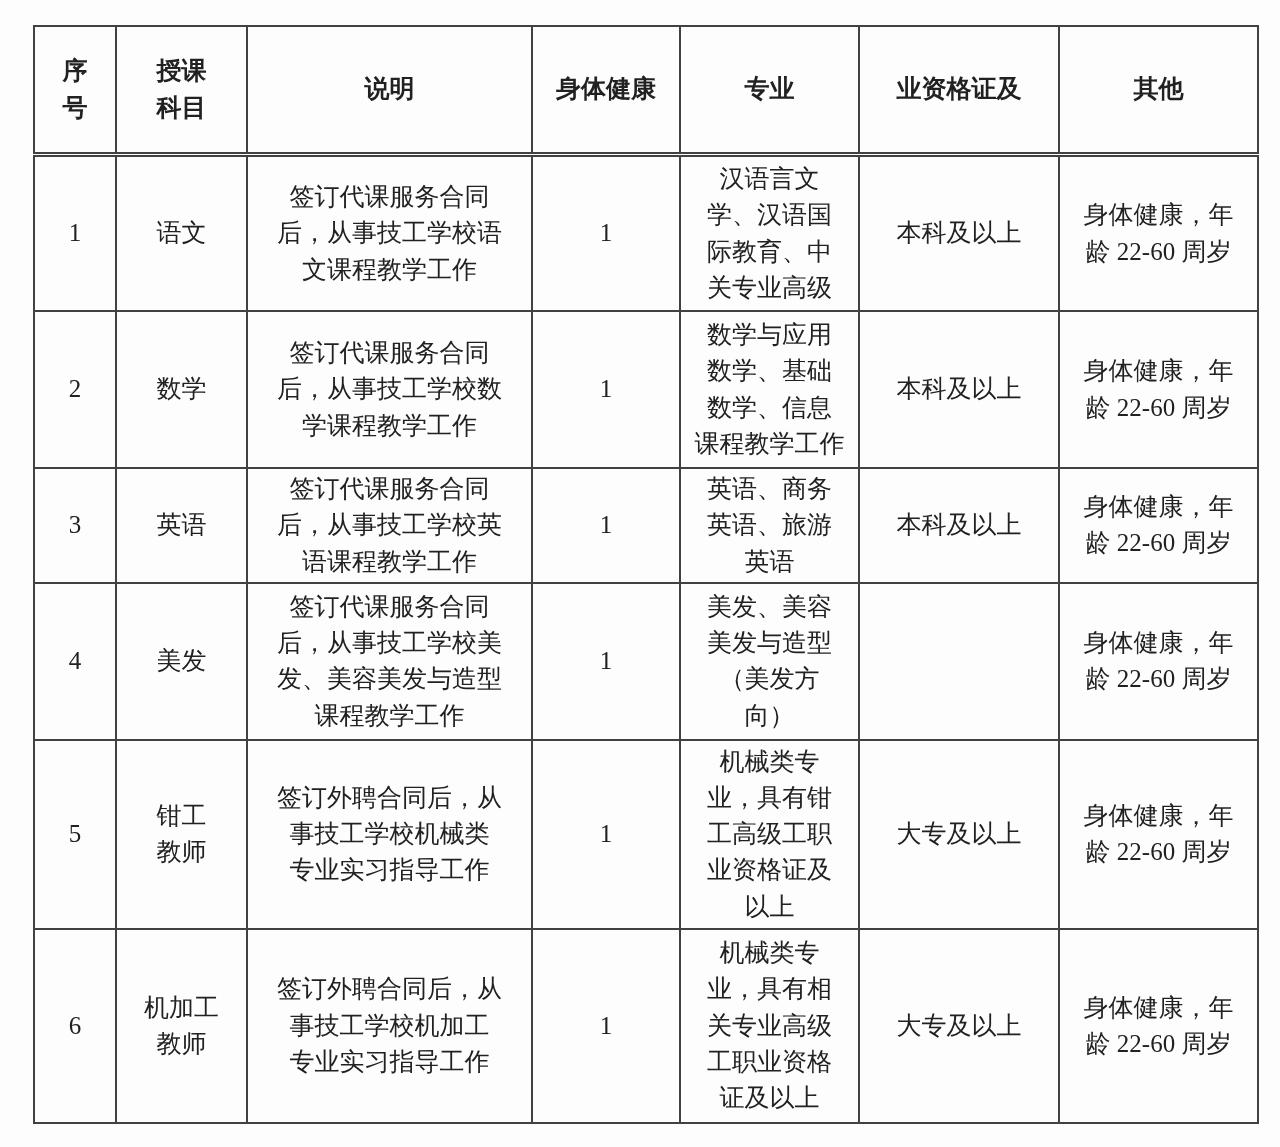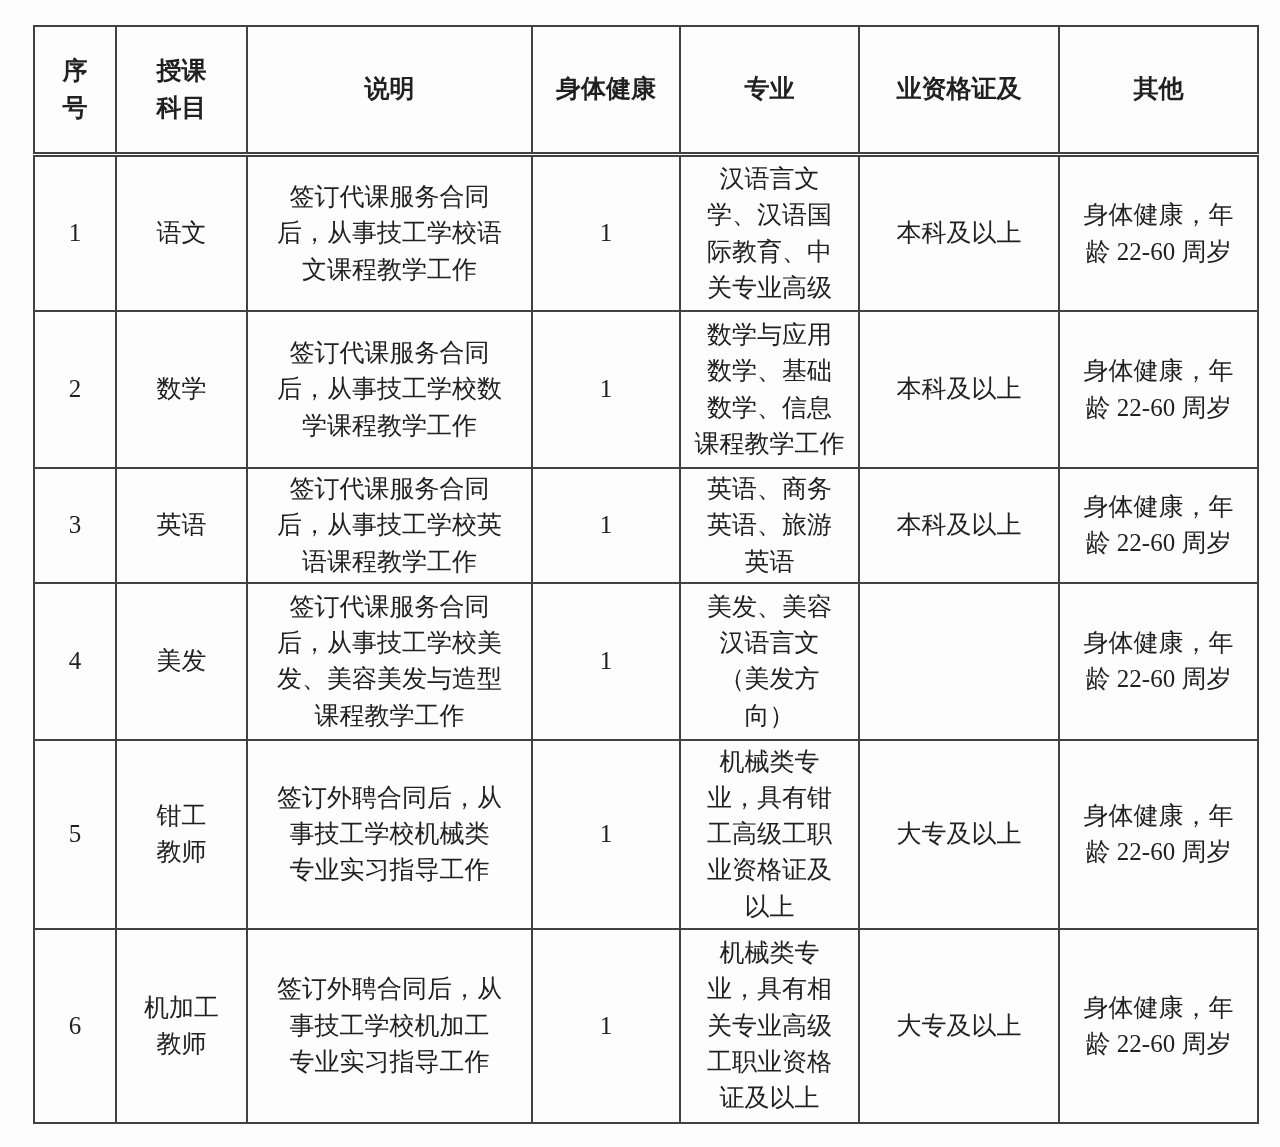--- a/index.html
+++ b/index.html
@@ -129,21 +129,21 @@
       </tr>
       <tr>
         <td>4</td>
         <td>美发</td>
         <td>签订代课服务合同
 后，从事技工学校美
 发、美容美发与造型
 课程教学工作</td>
         <td>1</td>
         <td>美发、美容
-汉语言文
+美发与造型
 （美发方
 向）</td>
         <td></td>
         <td>身体健康，年
 龄 22-60 周岁</td>
       </tr>
       <tr>
         <td>5</td>
         <td>钳工
 教师</td>

